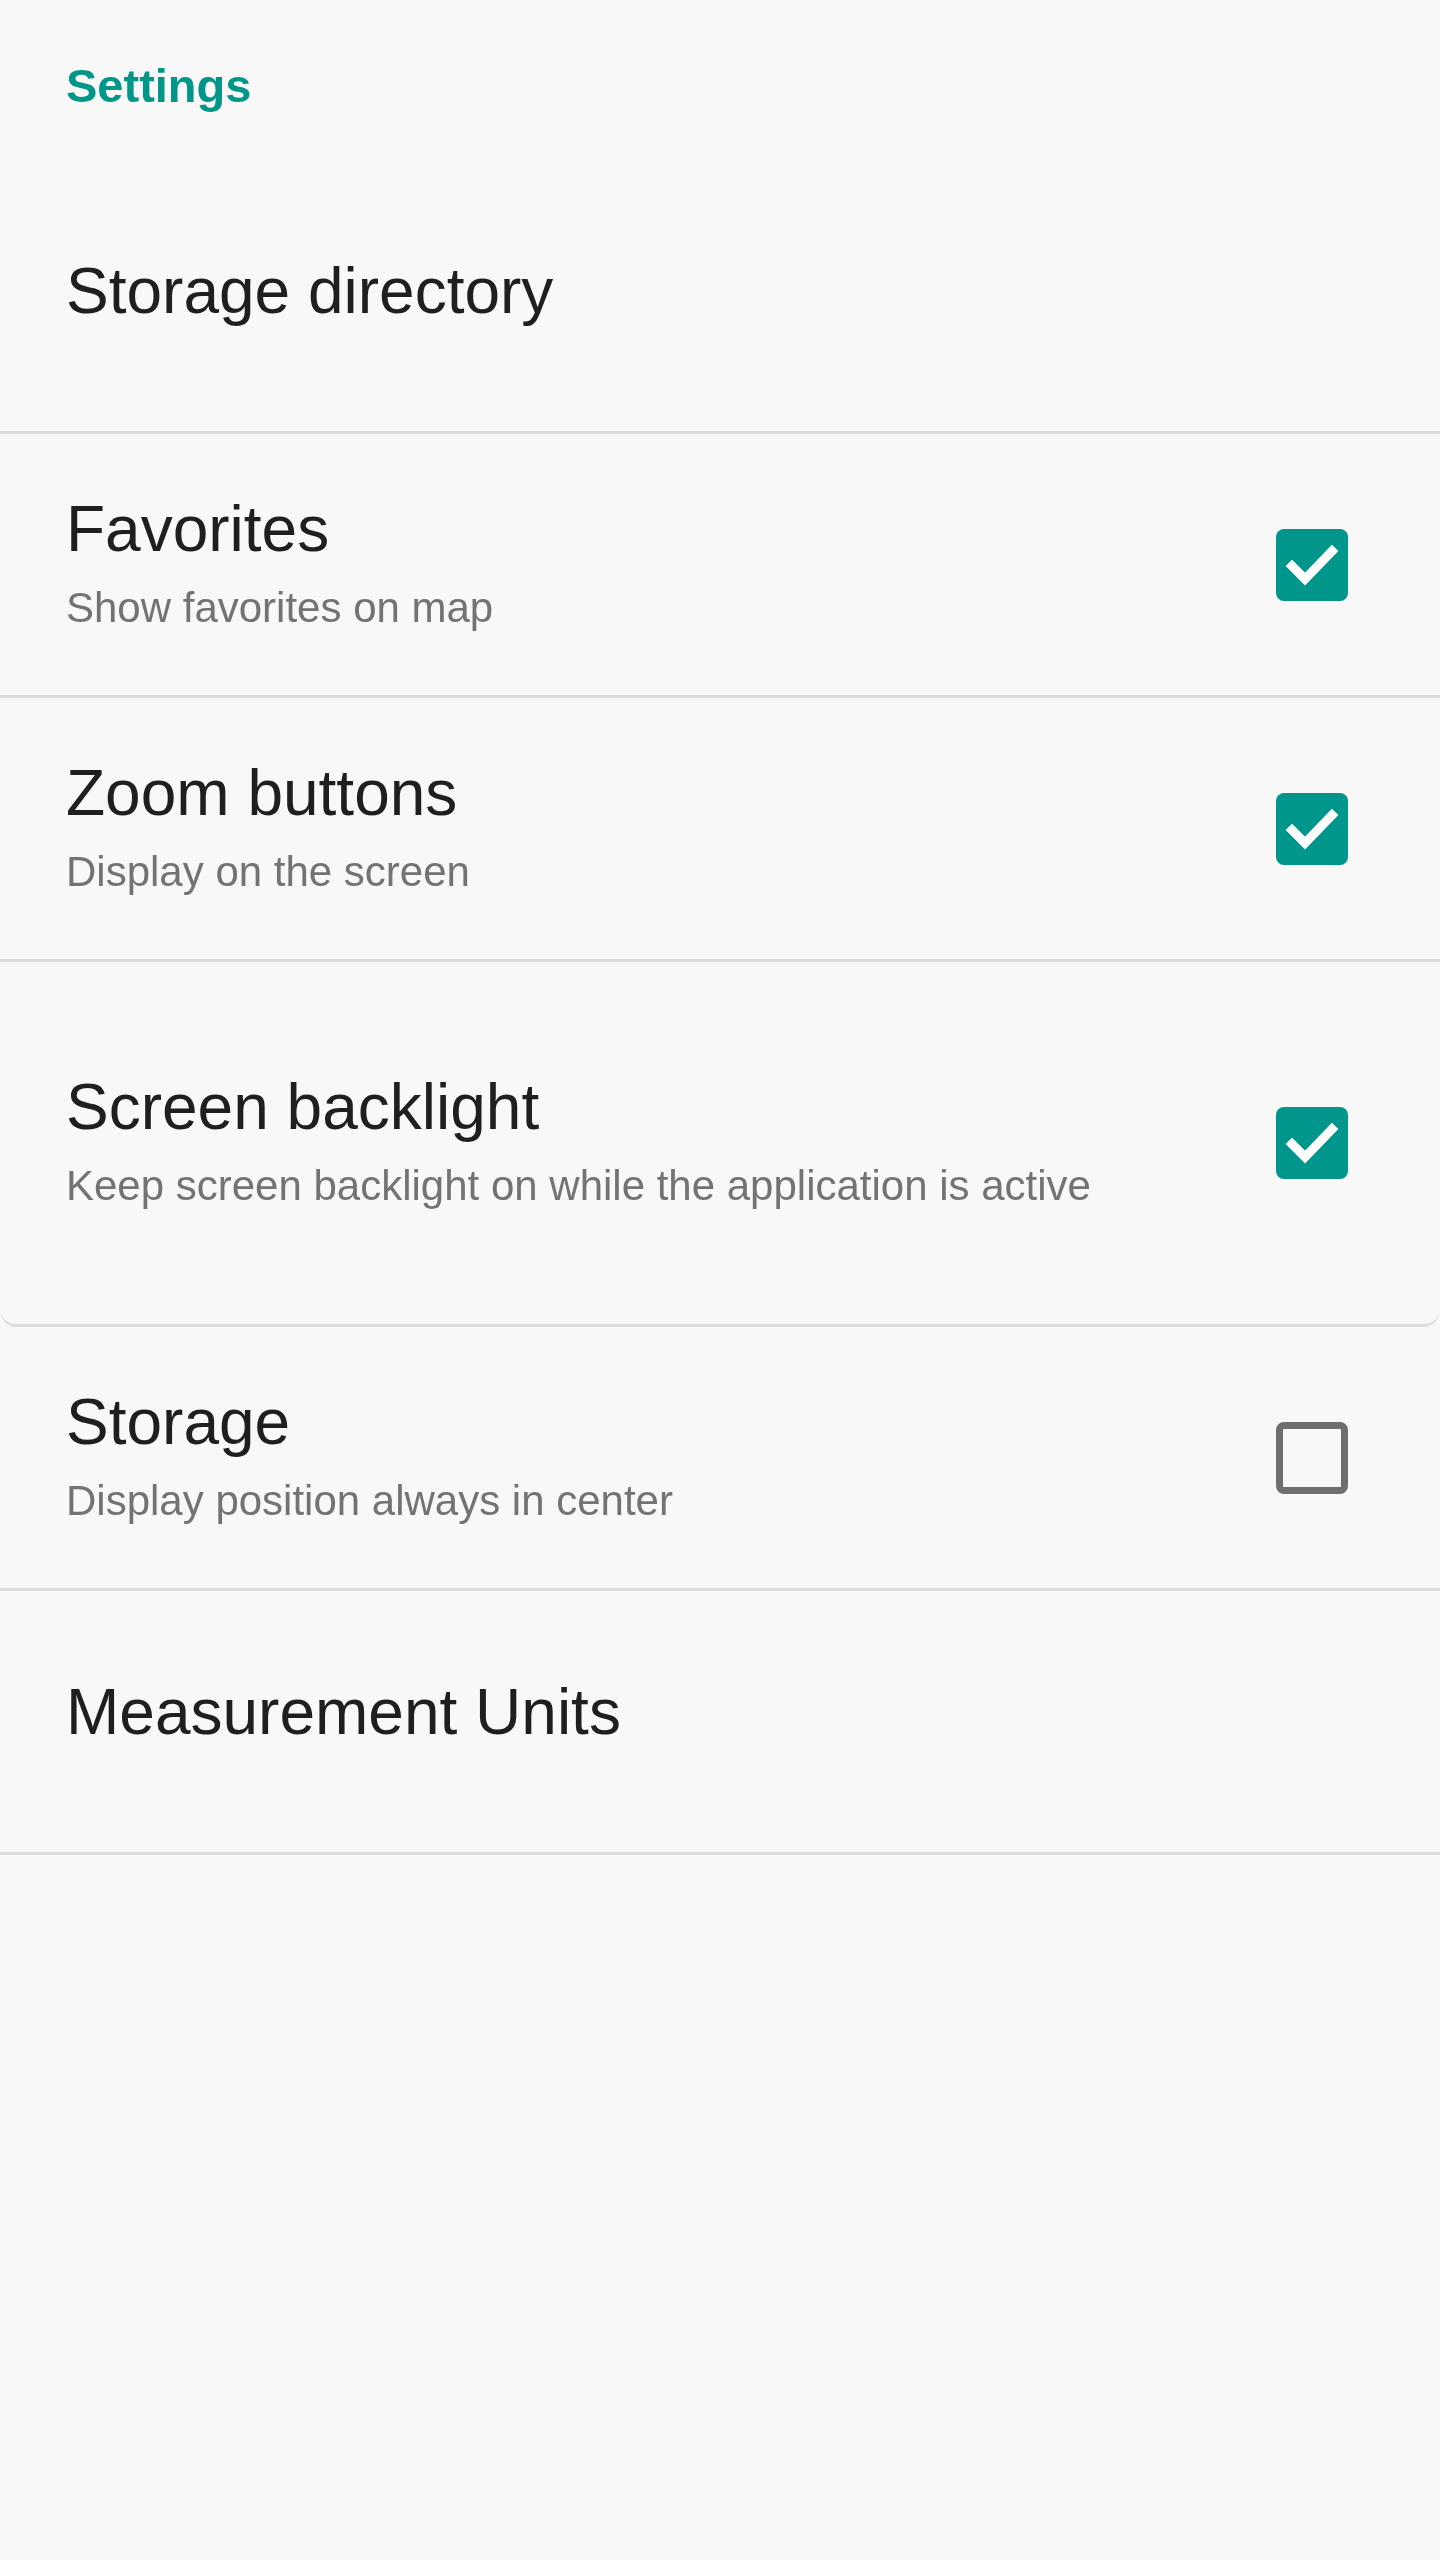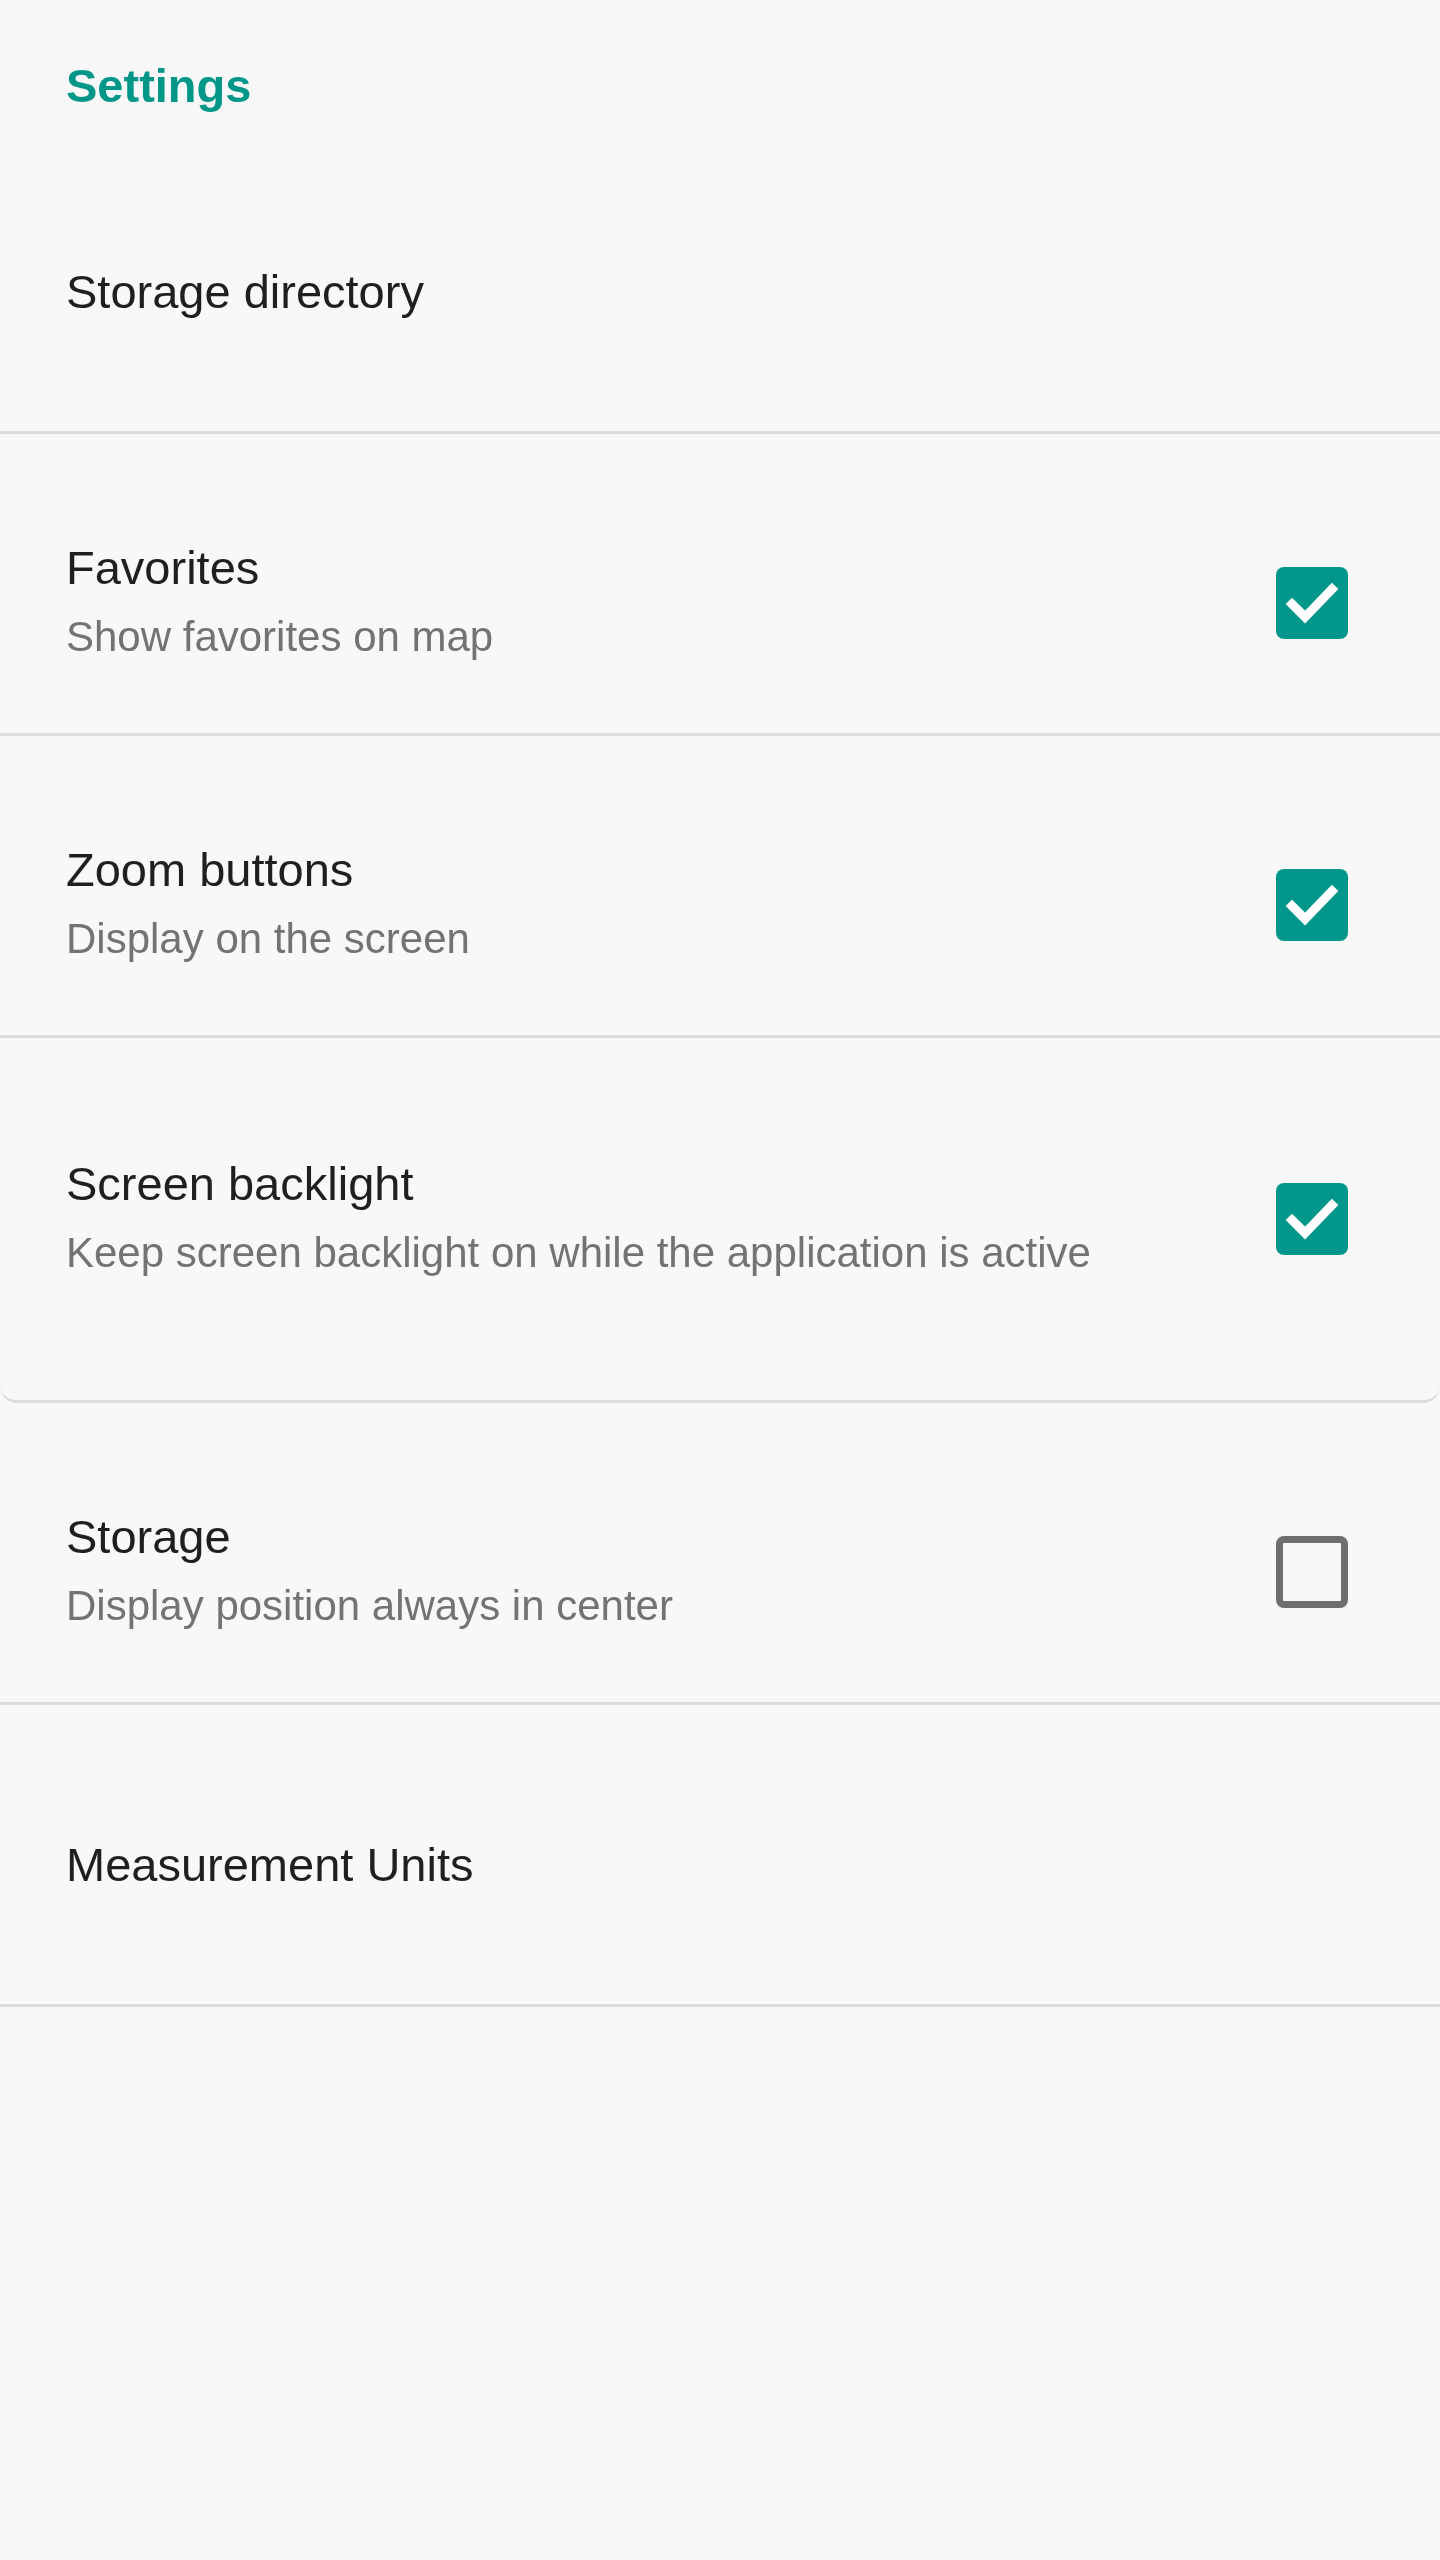--- a/index.html
+++ b/index.html
@@ -48,34 +48,34 @@
     position: relative;
     display: flex;
     align-items: center;
     justify-content: space-between;
     padding: 0 92px 0 66px;
     box-sizing: border-box;
     background: #f8f8f8;
     border-bottom: 3px solid #dcdcdc;
   }
 
-  .setting-row.h-short { height: 264px; margin-top: 38px; }
+  .setting-row.h-short { height: 264px; }
   .setting-row.h-tall  { height: 365px; border-radius: 17px; }
   .setting-row.h-first { height: 264px; }
 
   .setting-text {
     display: flex;
     flex-direction: column;
     justify-content: center;
     max-width: 1030px;
   }
 
   .setting-title {
     color: #1f1f1f;
-    font-size: 47px;
+    font-size: 64px;
     line-height: 1.06;
     font-weight: normal;
     margin-bottom: 18px;
     white-space: nowrap;
   }
 
   .setting-subtitle {
     color: #737373;
     font-size: 42px;
     line-height: 1.22;

